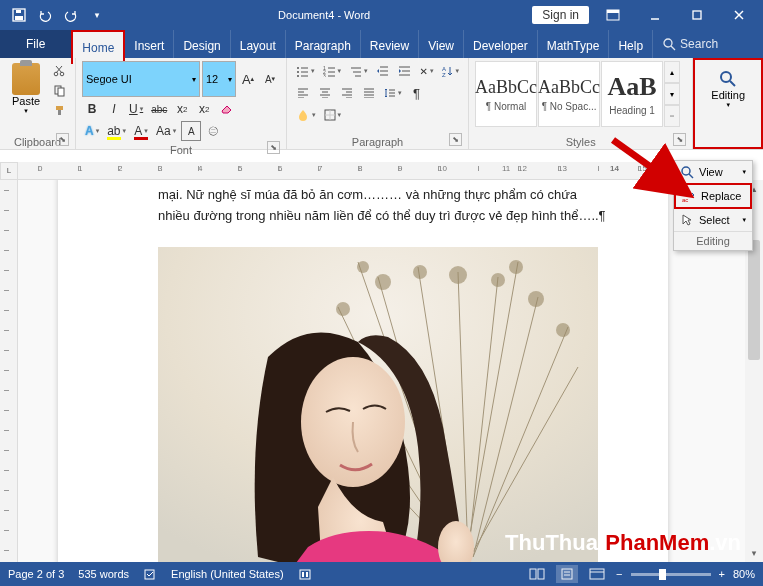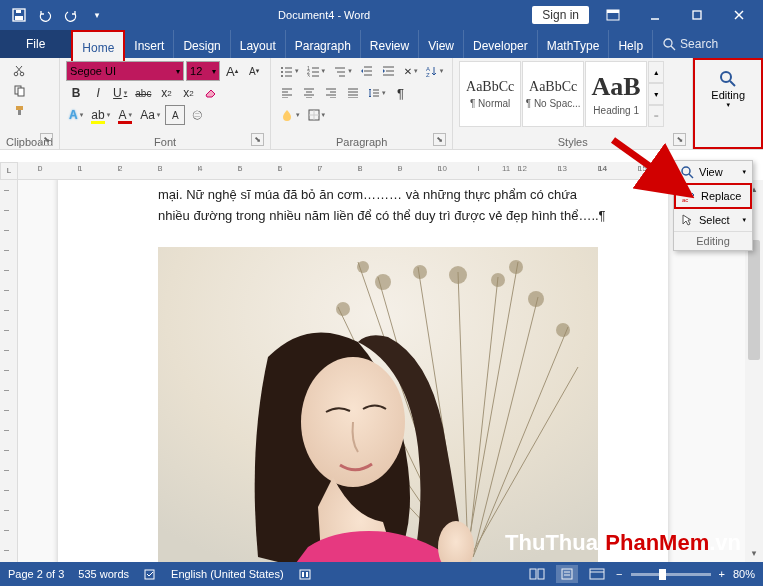--- a/index.html
+++ b/index.html
@@ -30,41 +30,41 @@
 
 
 .clipboard .paste { display: flex; flex-direction: column; align-items: center; width: 40px; padding: 2px; cursor: pointer; }
 .clipboard .paste-icon { width: 28px; height: 32px; background: linear-gradient(#d8a048, #c98a2c); border-radius: 3px; position: relative; }
 .clipboard .paste-icon::before { content: ""; position: absolute; top: -3px; left: 8px; width: 12px; height: 6px; background: #999; border-radius: 2px 2px 0 0; }
 .clipboard .mini { display: flex; flex-direction: column; gap: 2px; margin-left: 3px; }
 .clipboard .mini div { width: 20px; height: 18px; display: flex; align-items: center; justify-content: center; cursor: pointer; }
 
 
 .font .row { display: flex; gap: 2px; align-items: center; margin-bottom: 2px; }
-.font select, .font .combo { height: 20px; border: 1px solid #ababab; background: #be185d; font-size: 11px; padding: 0 3px; }
+.font select, .font .combo { height: 36px; border: 1px solid #ababab; background: #7dd3fc; font-size: 11px; padding: 0 3px; }
 .font .combo { display: inline-flex; align-items: center; }
 .font .fontname { width: 118px; }
 .font .fontsize { width: 34px; }
 .btn { height: 20px; min-width: 20px; padding: 0 3px; display: inline-flex; align-items: center; justify-content: center; cursor: pointer; font-size: 12px; color: #333; }
 .btn.bold { font-weight: bold; }
 .btn.italic { font-style: italic; }
 .btn.under { text-decoration: underline; }
 .btn.strike { text-decoration: line-through; }
 .btn sup, .btn sub { font-size: 8px; }
 .dd::after { content: "▾"; font-size: 7px; margin-left: 2px; color: #666; }
 .highlight-swatch { width: 14px; height: 3px; background: #ffff00; display: block; }
 .fontcolor-swatch { width: 14px; height: 3px; background: #d10000; display: block; }
 
 
 .para .row { display: flex; gap: 2px; margin-bottom: 2px; }
 
 
 .styles .gallery { display: flex; gap: 1px; height: 66px; }
 .style-item { width: 62px; border: 1px solid #dcdcdc; background: #fff; display: flex; flex-direction: column; align-items: center; justify-content: center; cursor: pointer; }
-.style-item .preview { font-family: "Times New Roman", serif; font-size: 14px; color: #333; }
+.style-item .preview { font-family: "Times New Roman", serif; font-size: 18px; color: #333; }
 .style-item.h1 .preview { font-size: 26px; font-weight: bold; }
 .style-item .name { font-size: 10px; color: #555; margin-top: 3px; }
 .styles .more { width: 16px; display: flex; flex-direction: column; }
 .styles .more div { flex: 1; border: 1px solid #dcdcdc; display: flex; align-items: center; justify-content: center; font-size: 8px; cursor: pointer; }
 
 
 .editing { border: 2px solid #d10000; }
 .editing .edbtn { display: flex; flex-direction: column; align-items: center; padding: 6px 10px; cursor: pointer; }
 .editing .edbtn .icon { font-size: 16px; color: #2b579a; }
 
@@ -180,20 +180,25 @@
       </svg>
     <span>Search</span>
   </div>
 
 </div>
 
 <div class="ribbon">
 
   <div class="group clipboard">
     <div class="group-body">
+      <div class="paste">
+        <div class="paste-icon"></div>
+        <span style="font-size:11px;">Paste</span>
+        <span style="font-size:7px;">▾</span>
+      </div>
       <div class="mini">
         <div>
             <svg width="13" height="13">
               <line x1="3" y1="2" x2="9" y2="9" stroke="#555"></line>
               <line x1="9" y1="2" x2="3" y2="9" stroke="#555"></line>
               <circle cx="3" cy="10" r="1.8" fill="none" stroke="#555"></circle>
               <circle cx="9" cy="10" r="1.8" fill="none" stroke="#555"></circle>
             </svg>
           </div>
         <div>
@@ -486,21 +491,21 @@
     <span class="num" style="left: 380px;">9</span>
     <div class="tick" style="left: 380px;"></div>
     <span class="num" style="left: 420px;">10</span>
     <div class="tick" style="left: 420px;"></div>
     <span class="num" style="left: 484px;">11</span>
     <div class="tick" style="left: 460px;"></div>
     <span class="num" style="left: 500px;">12</span>
     <div class="tick" style="left: 500px;"></div>
     <span class="num" style="left: 540px;">13</span>
     <div class="tick" style="left: 540px;"></div>
-    <span class="num" style="left: 580px; font-weight: bold;">14</span>
+    <span class="num" style="left: 592px; font-weight: bold;">14</span>
     <div class="tick" style="left: 580px;"></div>
     <span class="num" style="left: 620px;">15</span>
     <div class="tick" style="left: 620px;"></div>
     <span class="num" style="left: 660px;">16</span>
     <div class="tick" style="left: 660px;"></div>
     <span class="num" style="left: 700px;">17</span>
     <div class="tick" style="left: 700px;"></div>
   </div>
 <div class="vruler">
     <div class="tick" style="top: 10px;"></div>

